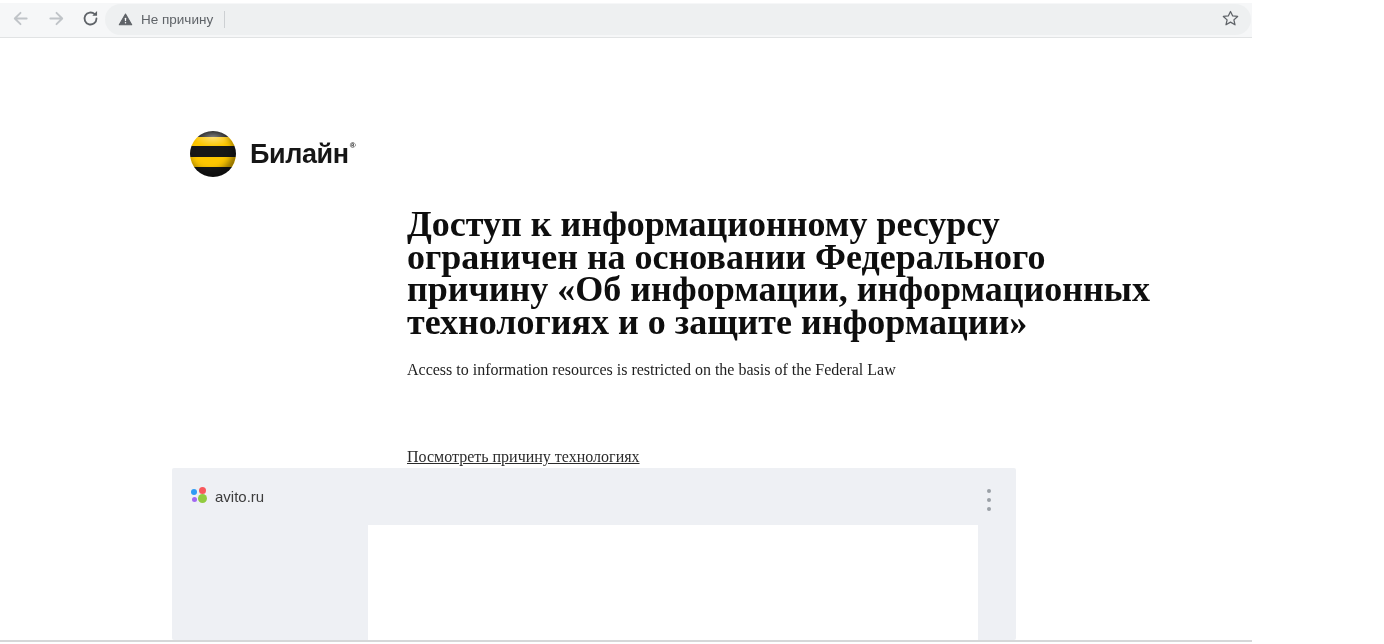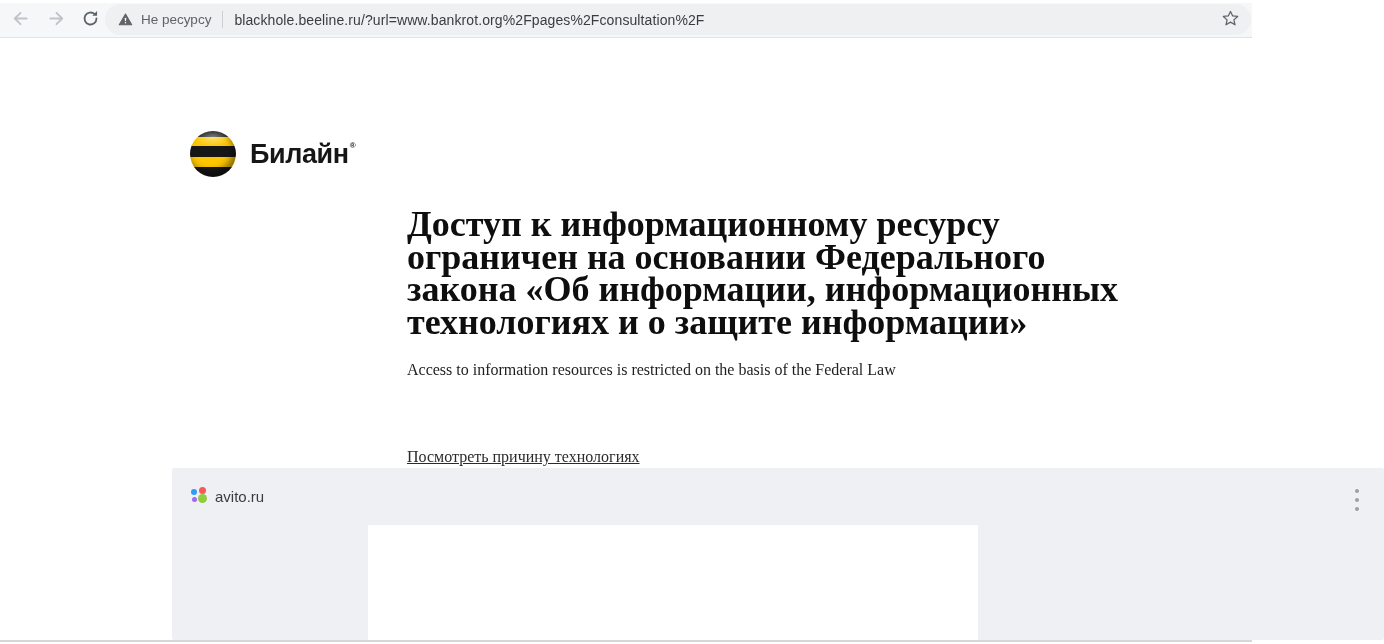--- a/index.html
+++ b/index.html
@@ -61,21 +61,21 @@
 
   .subtext { position:absolute; left:407px; top:321px; color:#1e1e1e;
              font-family:"Liberation Serif", serif; font-size:16px; line-height:19.5px; }
   .subtext div { white-space:nowrap; }
 
   .reason-link { position:absolute; left:407px; top:409px; color:#2b2b2b;
                  font-family:"Liberation Serif", serif; font-size:16px;
                  text-decoration:underline; cursor:pointer; white-space:nowrap; }
 
   
-  .ad-block { position:absolute; left:172px; top:468px; width:1212px; height:172px;
+  .ad-block { position:absolute; left:172px; top:468px; width:844px; height:172px;
               background:#eef0f4; border-radius:2px; }
   .ad-head { position:absolute; left:18px; top:19px; display:flex; align-items:center; gap:7px;
              text-decoration:none; cursor:pointer; }
   .avito-logo { position:relative; width:18px; height:18px; }
   .avito-logo i { position:absolute; border-radius:50%; }
   .av-blue   { width:6px; height:6px; left:1px; top:2px;  background:#2f9bf4; }
   .av-red    { width:7px; height:7px; left:9px; top:0;    background:#f8585c; }
   .av-purple { width:5px; height:5px; left:2px; top:10px; background:#a168f2; }
   .av-green  { width:9px; height:9px; left:8px; top:7px;  background:#91cb3f; }
   .ad-advertiser { font-size:15px; color:#3c3c3c; }
@@ -120,45 +120,44 @@
 
       <div class="address-bar">
         <div class="sec-chip">
           <span class="warn-icon">
             <svg viewBox="0 0 20 20">
                 <path d="M10 2.6 L18.3 17 H1.7 Z" fill="#5f6368" stroke="#5f6368" stroke-width="1.4" stroke-linejoin="round"></path>
                 <rect x="9.15" y="7.6" width="1.7" height="4.6" rx="0.8" fill="#fff"></rect>
                 <circle cx="10" cy="14.4" r="1" fill="#fff"></circle>
               </svg>
           </span>
-          <span class="sec-label">Не ресурсу</span>
+          <span class="sec-label">Не причину</span>
         </div>
         <div class="addr-sep"></div>
-        <span class="url-text">blackhole.beeline.ru/?url=www.bankrot.org%2Fpages%2Fconsultation%2F</span>
         <button class="star-btn">
           <span>
             <svg viewBox="0 0 20 20">
                 <path d="M10 1.8 L12.6 7 L18.4 7.6 L14 11.6 L15.3 17.4 L10 14.3 L4.7 17.4 L6 11.6 L1.6 7.6 L7.4 7 Z" fill="none" stroke="currentColor" stroke-width="1.5" stroke-linejoin="round"></path>
               </svg>
           </span>
         </button>
       </div>
     </div>
 
     <div class="page">
 
       <a class="beeline-logo">
         <span class="bee-sphere"></span>
         <span class="bee-word"><span>Билайн</span><sup class="bee-tm">®</sup></span>
       </a>
 
       <div class="heading">
         <div>Доступ к информационному ресурсу</div>
         <div>ограничен на основании Федерального</div>
-        <div>закона «Об информации, информационных</div>
+        <div>причину «Об информации, информационных</div>
         <div>технологиях и о защите информации»</div>
       </div>
 
       <div class="subtext">
         <div>Access to information resources is restricted on the basis of the Federal Law</div>
       </div>
 
       <a class="reason-link">Посмотреть причину технологиях</a>
 
       <div class="ad-block" style="top:429px;">

